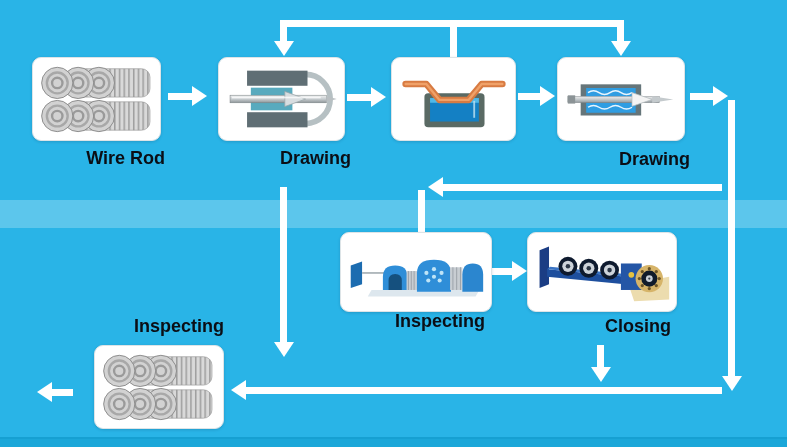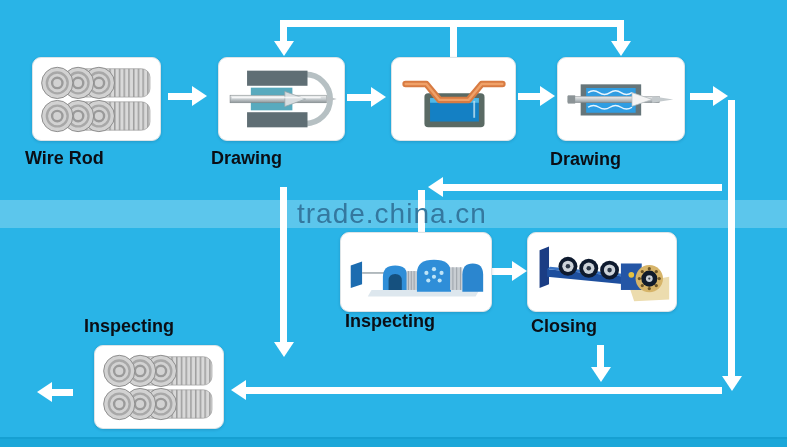--- a/index.html
+++ b/index.html
@@ -26,21 +26,21 @@
   
   .node {
     position:absolute; z-index:4; background:#ffffff;
     border:1px solid #dde4e7; border-radius:9px;
     box-shadow:0 1px 3px rgba(0,40,70,0.18);
     display:flex; align-items:center; justify-content:center;
   }
   .node svg { display:block; }
   .step-label {
     position:absolute; z-index:4; color:#0b0e15; font-weight:bold;
-    font-size:18px; text-align:left; white-space:nowrap;
+    font-size:18px; text-align:right; white-space:nowrap;
   }
 </style>
 </head>
 <body>
 
 <div class="stage">
 
   <div class="shaft" style="left:280px;top:20px;width:344px;height:7px"></div>
   <div class="shaft" style="left:450px;top:27px;width:7px;height:31px"></div>
   <div class="shaft" style="left:418px;top:190px;width:7px;height:42px"></div>
@@ -94,21 +94,20 @@
   <div class="arrow" style="left:231px;top:380px;width:491px;height:20px">
     <div class="head left" style="left:0;top:0"></div>
     <div class="shaft" style="left:15px;top:7px;width:476px;height:7px"></div>
   </div>
   <div class="arrow" style="left:37px;top:382px;width:36px;height:20px">
     <div class="head left" style="left:0;top:0"></div>
     <div class="shaft" style="left:15px;top:7px;width:21px;height:7px"></div>
   </div>
 
   <div class="band"></div>
-  <div class="watermark">trade.china.cn</div>
   <div class="bottom-strip"></div>
 
   <div class="node" style="left:32px;top:57px;width:127px;height:82px">
     <svg width="114" height="70" viewBox="0 0 120 74">
       <defs>
         <pattern id="stripeA" width="5" height="74" patternUnits="userSpaceOnUse">
           <rect width="5" height="74" fill="#d9d9d9"></rect>
             <rect x="3" width="1.6" height="74" fill="#9e9e9e"></rect>
         </pattern>
       </defs>

